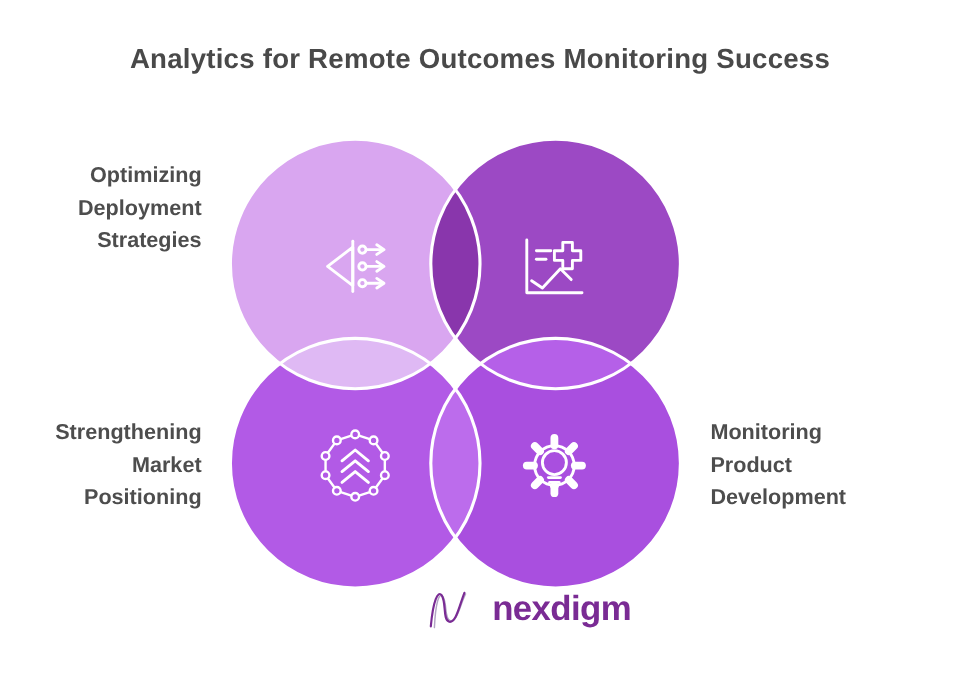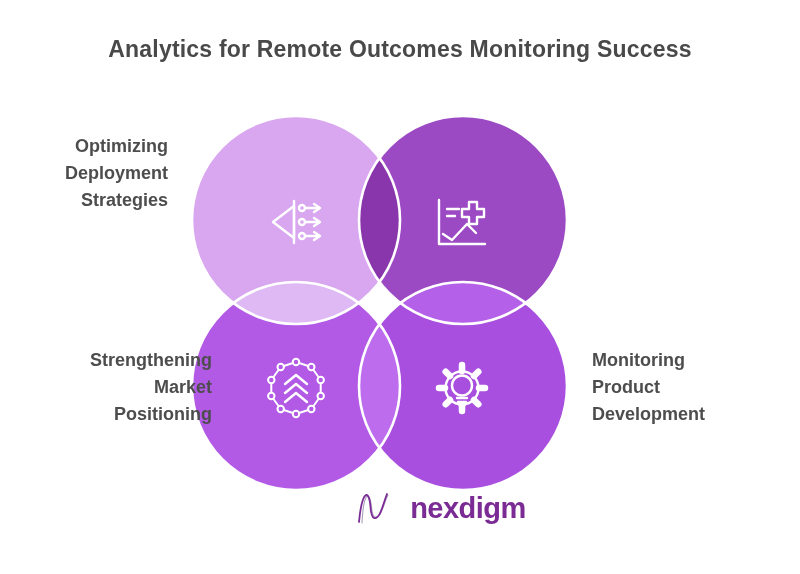--- a/index.html
+++ b/index.html
@@ -13,21 +13,21 @@
   }
   .venn-svg{position:absolute;top:0;left:0;}
   .seg-label{
     position:absolute;font-size:18px;font-weight:700;color:#4d4d4d;
     line-height:27px;white-space:pre-line;
   }
   .label-left{left:0;width:168px;text-align:right;}
   .label-right{left:592px;width:208px;text-align:left;}
   .label-tl{top:133px;}
   .label-tr{top:166px;}
-  .label-bl{top:347px;padding-left:44px;}
+  .label-bl{top:347px;}
   .label-br{top:347px;}
   .icon-stroke{fill:none;stroke:#ffffff;stroke-width:2.4;stroke-linecap:round;stroke-linejoin:round;}
   .net-node{fill:#B25AE6;stroke:#ffffff;stroke-width:2;}
   .footer{
     position:absolute;top:484px;left:0;width:800px;height:48px;
     display:flex;align-items:center;justify-content:center;gap:16px;padding-left:40px;
   }
   .logo-text{font-size:29px;font-weight:700;color:#7A2B94;letter-spacing:-0.5px;}
 </style>
 </head>

